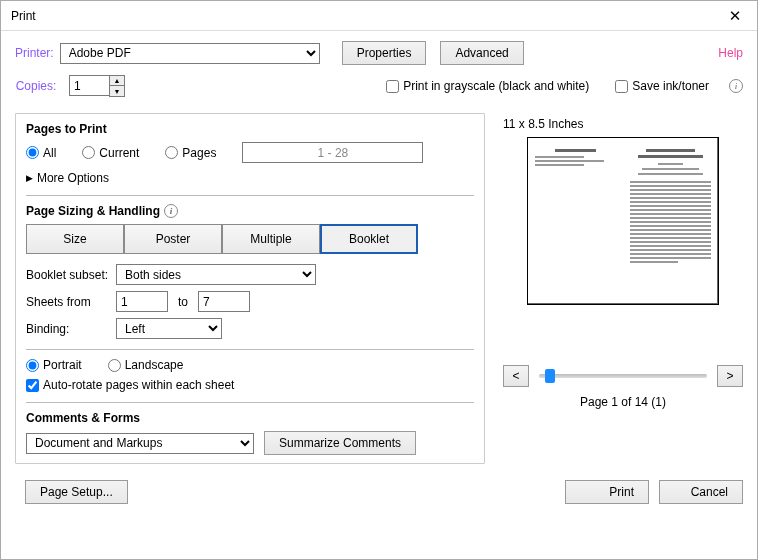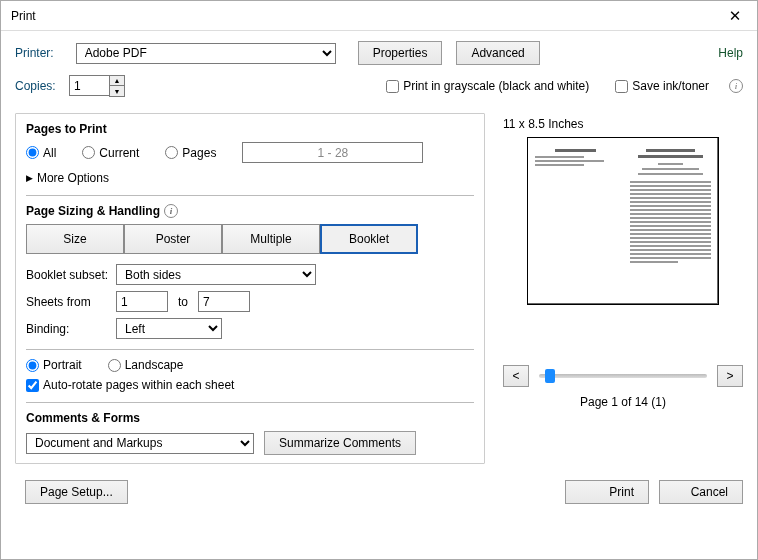--- a/index.html
+++ b/index.html
@@ -20,38 +20,38 @@
     justify-content: space-between;
     height: 30px;
     padding: 0 8px 0 10px;
     border-bottom: 1px solid #ddd;
     background: #fff;
   }
   .titlebar .title { font-size: 12px; }
   .titlebar .close { width:28px; text-align:center; font-size:15px; line-height:30px; cursor:default;}
   .content { padding: 10px 14px 8px 14px; }
   .row { display:flex; align-items:center; }
-  .label { color:#0c4a6e; }
+  .label { color:#8b5cf6;text-align:center; }
   select, input[type=text] {
     font: inherit;
     border: 1px solid #7a7a7a;
     background:#fff;
     height: 21px;
     padding: 1px 4px;
   }
   select { background: #fff; }
   .btn {
     font: inherit;
     background: linear-gradient(#f3f3f3,#e8e8e8);
     border: 1px solid #9a9a9a;
     height: 24px;
     padding: 0 14px;
     cursor:default;
   }
-  .link { color: #14532d; cursor:pointer; }
+  .link { color: #ec4899; cursor:pointer; }
   .spinner { display:inline-flex; align-items:stretch; }
   .spinner input { width:40px; border-right:none; }
   .spinner .spin-btns { display:flex; flex-direction:column; border:1px solid #7a7a7a; }
   .spinner .spin-btns div { width:14px; height:10px; font-size:7px; display:flex; align-items:center; justify-content:center; background:#eee; }
   .spinner .spin-btns div:first-child { border-bottom:1px solid #7a7a7a; }
   .checkbox, .radio { display:flex; align-items:center; gap:4px; }
   .checkbox input, .radio input { margin:0; }
   .info-icon { display:inline-flex; width:14px; height:14px; border:1px solid #888; border-radius:50%; align-items:center; justify-content:center; font-size:9px; color:#666; font-style:italic; font-family:serif;}
   .main-columns { display:flex; gap:18px; margin-top:10px; }
   .left-col { width: 470px; }
@@ -103,21 +103,21 @@
 <div class="titlebar">
   <span class="title">Print</span>
   <span class="close">✕</span>
 </div>
 
 <div class="content">
 
   <div class="top-controls">
     <div class="row" style="gap:6px;">
       <span class="label">Printer:</span>
-      <select style="width:260px;margin-left:16px;">
+      <select style="width:260px;">
         <option>Adobe PDF</option>
       </select>
       <button class="btn" style="margin-left:16px;">Properties</button>
       <button class="btn" style="margin-left:8px;">Advanced</button>
       <span style="flex:1"></span>
       <span class="link">Help</span>
     </div>
 
     <div class="row" style="gap:12px; margin-top:10px;">
       <span class="label" style="width:42px;">Copies:</span>

